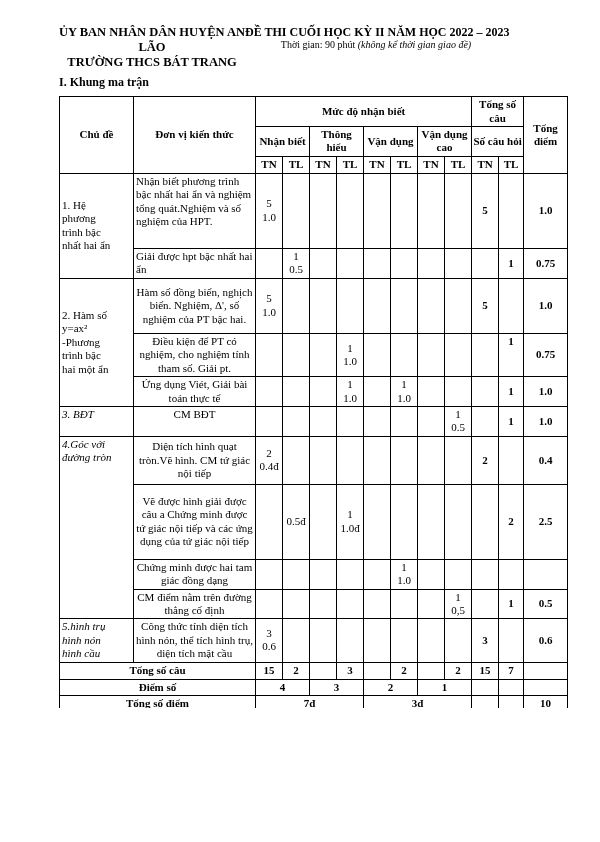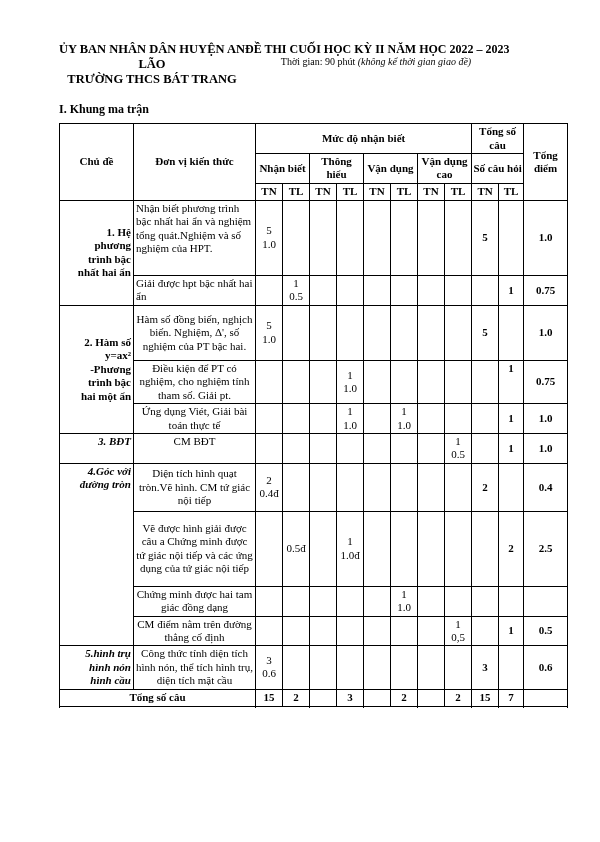--- a/index.html
+++ b/index.html
@@ -5,51 +5,51 @@
   * { margin: 0; padding: 0; box-sizing: border-box; }
   html, body { background: #fff; }
   .page {
     position: relative;
     width: 600px;
     height: 708px;
     background: #fff;
     color: #000;
     font-family: "Liberation Serif", "DejaVu Serif", serif;
     overflow: hidden;
-    padding: 42px 33px 0 59px;
+    padding: 25px 33px 0 59px;
   }
   .doc-header { display: flex; line-height: 1.18; }
   .dh-left  { width: 186px; text-align: center; }
   .dh-right { width: 262px; text-align: center; }
   .it { font-style: italic; }
   .org-line   { font-size: 12.5px; font-weight: bold; }
   .title-line { font-size: 12px;   font-weight: bold; white-space: nowrap; }
   .time-line  { font-size: 10px; white-space: nowrap; }
-  .section-heading { margin-top: 16px; font-size: 12px; font-weight: bold; }
+  .section-heading { margin-top: 6px; font-size: 12px; font-weight: bold; }
 
   table.matrix {
     margin-top: 6px;
     border-collapse: collapse;
     table-layout: fixed;
     width: 508px;
   }
   .matrix td {
     border: 1px solid #000;
     text-align: center;
     vertical-align: middle;
     padding: 1px 2px;
     font-size: 11px;
     line-height: 1.22;
     overflow: hidden;
   }
   .matrix td.hd  { font-weight: bold; font-size: 11px; padding: 1px 1px; }
   .matrix td.l   { text-align: left; margin-left: 8px; }
   .matrix td.vt  { vertical-align: top; }
   .matrix td.pre { white-space: pre-line; }
-  .matrix td.topic { font-weight: bold; text-align: right; white-space: pre-line; margin-left: 33px; }
+  .matrix td.topic { font-weight: normal; text-align: left; white-space: pre-line; margin-left: 33px; }
   .matrix td.topic.it { font-style: italic; }
   .matrix td.num  { font-weight: normal; }
   .matrix td.sum  { font-weight: bold; }
 </style>
 </head>
 <body>
 
 <div class="page">
 
   <div class="doc-header">

